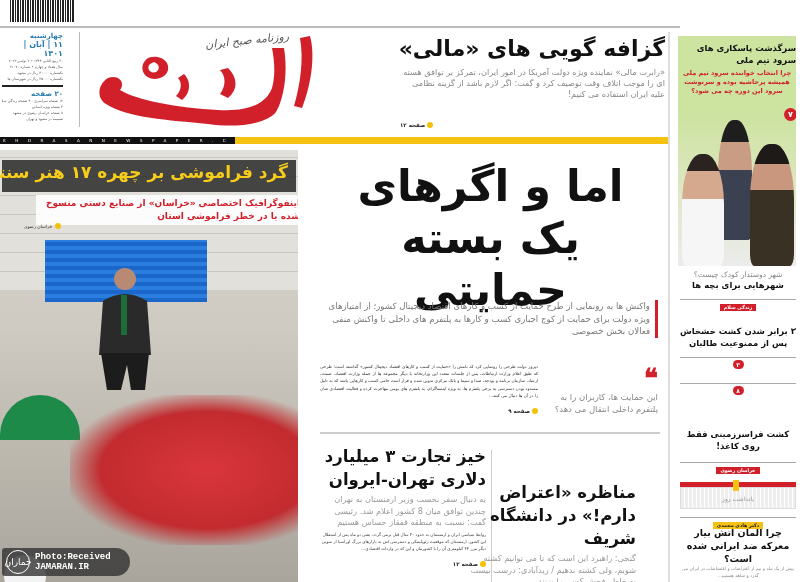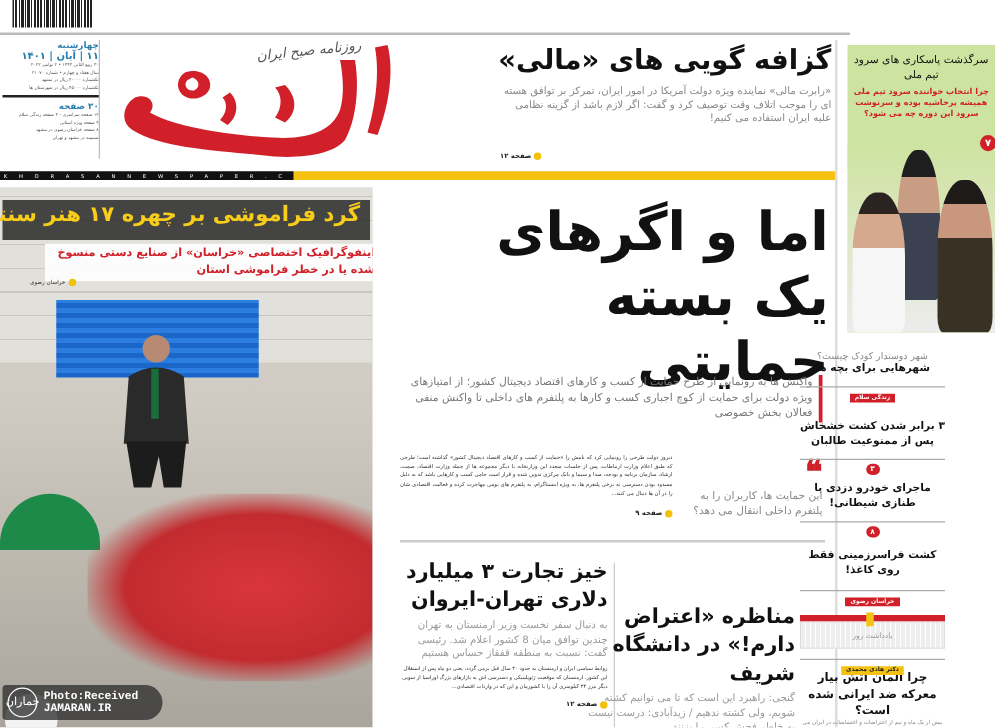--- a/index.html
+++ b/index.html
@@ -5,21 +5,21 @@
   * { box-sizing: border-box; margin: 0; padding: 0; }
   html, body { width: 800px; height: 582px; overflow: hidden; background: #fff; }
   body { font-family: "DejaVu Sans", sans-serif; color: #111; position: relative; }
   .rtl { direction: rtl; text-align: right; }
 
   
   .barcode { position: absolute; left: 10px; top: 0; width: 64px; height: 22px;
     background: repeating-linear-gradient(90deg,#222 0 1px,#fff 1px 2px,#222 2px 4px,#fff 4px 5px); }
   .top-rule { position: absolute; left: 0; top: 26px; width: 680px; height: 2px; background: #bbb; }
 
-  .info-box { position: absolute; left: 2px; top: 32px; width: 78px; height: 95px; border-right: 1px solid #bbb; padding-right: 0; }
+  .info-box { position: absolute; left: 2px; top: 32px; width: 78px; height: 95px; border-right: 1px solid #bbb; padding-right: 16px; }
   .info-box .day { color: #2a7db0; font-weight: bold; font-size: 7px; }
   .info-box .date { color: #2a7db0; font-weight: bold; font-size: 8px; }
   .info-box .line { font-size: 3.6px; color: #555; line-height: 6px; white-space: nowrap; overflow: hidden; }
   .info-box .sep { height: 2px; background: #222; margin: 3px 0; }
   .info-box .pages { color: #2a7db0; font-weight: bold; font-size: 7px; }
 
   .logo { position: absolute; left: 88px; top: 28px; width: 230px; height: 100px; }
   .tagline { position: absolute; left: 205px; top: 34px; font-family: "DejaVu Serif", serif; font-size: 11px; color: #555; font-style: italic; transform: rotate(-6deg); }
 
   .lead-top { position: absolute; left: 330px; top: 36px; width: 335px; }
@@ -51,21 +51,21 @@
   .feature .sub { position:absolute; left:20px; top:45px; width:270px; background: rgba(255,255,255,.9); padding: 2px 6px; margin-left: 16px; }
   .feature .sub p { color:#d1202a; font-weight:bold; font-size:9px; line-height:13px; }
   .feature .byline { position:absolute; left:24px; top:73px; font-size:4.5px; color:#333; display:flex; gap:3px; align-items:center; }
 
   .watermark { position:absolute; left:2px; top:548px; width:128px; height:28px; background: rgba(50,50,50,.8); border-radius: 3px 14px 14px 3px; display:flex; align-items:center; gap:5px; padding-left:4px; }
   .watermark .circle { width:24px; height:24px; border-radius:50%; border:1.5px solid #fff; color:#fff; font-size:9px; display:flex; align-items:center; justify-content:center; }
   .watermark .txt { color:#fff; font-family:Liberation Mono, monospace; font-size:9px; font-weight:bold; line-height:10px; }
 
   
   .main-head { position:absolute; left:318px; top:160px; width:345px; }
-  .main-head h1 { font-size:43px; font-weight:900; line-height:52px; letter-spacing:-1.5px; text-align:right; }
+  .main-head h1 { font-size:43px; font-weight:900; line-height:52px; letter-spacing:-1.5px; text-align:center; }
   .main-sub { position:absolute; left:318px; top:300px; width:340px; border-right:3px solid #d1202a; padding-right:5px; }
   .main-sub p { font-size:8.6px; color:#777; line-height:12.5px; }
 
   .body-block { position:absolute; left:320px; top:363px; width:218px; }
   .body-block p { font-size:4.3px; color:#333; line-height:7.2px; text-align:justify; }
   .body-block .page-ref { margin-top: 1px; }
 
   .quote { position:absolute; left:548px; top:365px; width:110px; }
   .quote .mark { color:#d1202a; font-size:26px; font-weight:bold; line-height:26px; font-family:"DejaVu Serif",serif; }
   .quote p { font-size:8.5px; color:#888; line-height:12px; }
@@ -75,28 +75,28 @@
 
   .story { position:absolute; top:445px; width:168px; }
   .story h4 { font-size:16.5px; font-weight:900; line-height:23px; letter-spacing:-0.5px; }
   .story .lede { font-size:8.2px; color:#999; line-height:11.5px; margin-top:3px; }
   .story .body { font-size:4.2px; color:#333; line-height:7.2px; margin-top:2px; }
   .story-left { left:318px; }
   .story-right { left:468px;margin-top:36px; }
 
   
   .promo { position:absolute; left:678px; top:36px; width:118px; height:230px; background:#cde3a0; overflow:hidden; }
-  .promo h5 { font-size:8.5px; font-weight:400; text-align:center; line-height:12px; margin-top:6px; }
+  .promo h5 { font-size:8.5px; font-weight:700; text-align:right; line-height:12px; margin-top:6px; }
   .promo .red { color:#d1202a; font-weight:bold; font-size:6.5px; text-align:center; line-height:9px; margin-top:3px; padding:0 3px; }
   .promo .num { position:absolute; left:106px; top:72px; width:13px; height:13px; border-radius:50%; background:#d1202a; color:#fff; font-size:8px; text-align:center; line-height:13px; font-weight:bold; }
   .promo .photo { position:absolute; left:0; top:78px; width:118px; height:152px;
     background: linear-gradient(180deg,#cde3a0 0%, #d7e5b4 30%, #ececec 100%); }
   .person { position:absolute; border-radius: 45% 45% 10% 10%; }
 
-  .rc { position:absolute; left:640px; width:116px; text-align:center;margin-top:10px; }
+  .rc { position:absolute; left:680px; width:116px; text-align:center; }
   .rc .gray { font-size:7.5px; color:#888; }
   .rc .bold { font-size:8.5px; font-weight:900; line-height:12px; }
   .tag { display:inline-block; background:#d1202a; color:#fff; font-size:4.8px; font-weight:bold; padding:1px 4px; }
   .tag-yellow { background:#f5c212; color:#222; }
   .rule-with-badge { position:relative; height:10px; }
   .rule-with-badge::before { content:""; position:absolute; left:0; right:0; top:5px; height:1px; background:#aaa; }
   .rule-with-badge .badge { position:relative; display:inline-block; width:11px; height:9px; border-radius:5px; background:#d1202a; color:#fff; font-size:6px; line-height:9px; font-weight:bold; }
   .rule-with-tag { position:relative; height:10px; }
   .rule-with-tag::before { content:""; position:absolute; left:0; right:0; top:5px; height:1px; background:#aaa; }
   .rule-with-tag .tag { position:relative; }
@@ -236,21 +236,20 @@
   <div class="bold">شهرهایی برای بچه ها</div>
   <div class="rule-with-tag" style="text-align:center;margin-top:3px;"><span class="tag">زندگی سلام</span></div>
 </div>
 
 <div class="rc rtl" style="top:325px;">
   <div class="bold">۳ برابر شدن کشت خشخاش پس از ممنوعیت طالبان</div>
   <div class="rule-with-badge" style="margin-top:3px;"><span class="badge">۳</span></div>
 </div>
 
 <div class="rc rtl" style="top:375px;">
-  <div class="bold">ماجرای خودرو دزدی با طنازی شیطانی!</div>
   <div class="rule-with-badge" style="margin-top:3px;"><span class="badge">۸</span></div>
 </div>
 
 <div class="rc rtl" style="top:428px;">
   <div class="bold">کشت فراسرزمینی فقط روی کاغذ!</div>
   <div class="rule-with-tag" style="margin-top:5px;"><span class="tag">خراسان رضوی</span></div>
 </div>
 
 <div class="rc rtl" style="top:482px;">
   <div class="memo-bar"></div>

